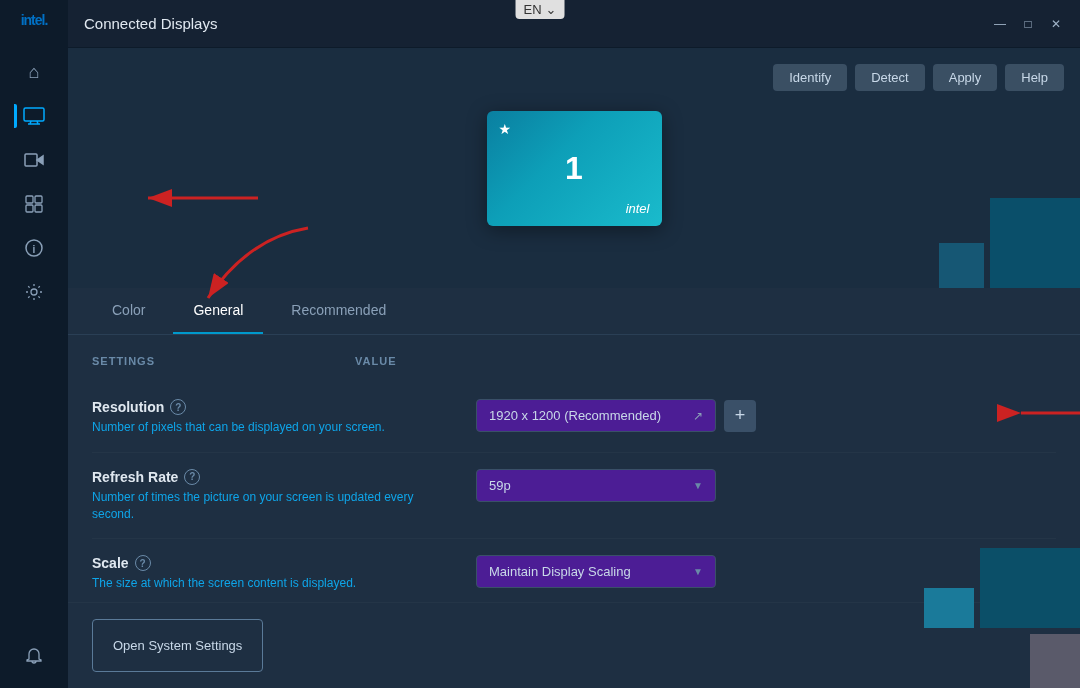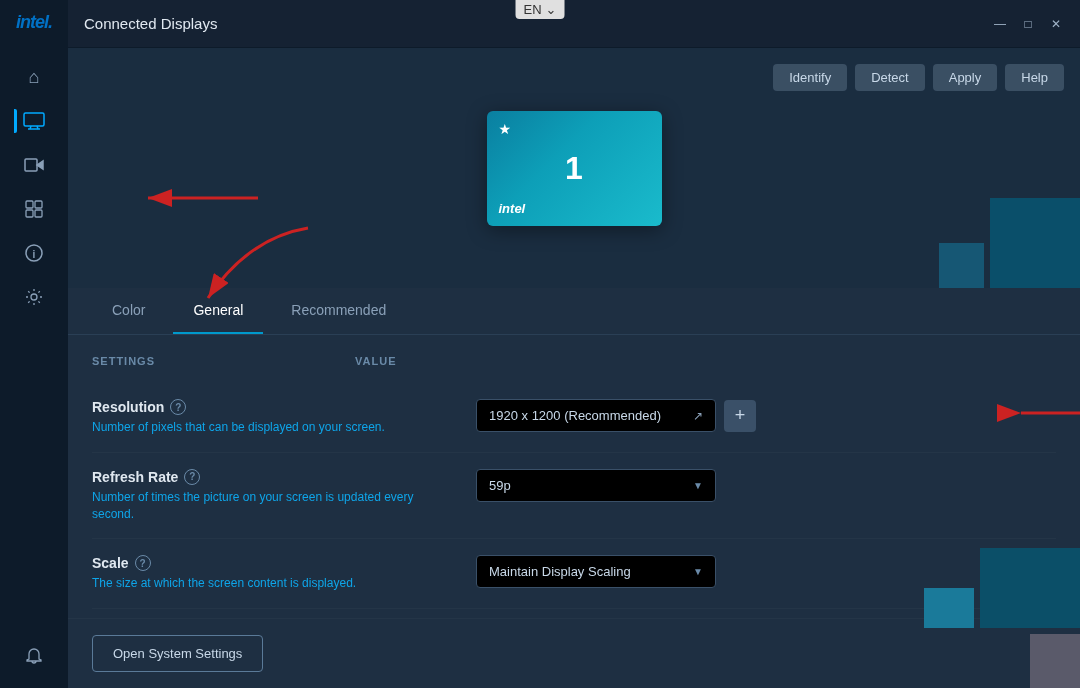--- a/index.html
+++ b/index.html
@@ -19,22 +19,21 @@
       display: flex;
       flex-direction: column;
       align-items: center;
       padding: 12px 0;
       gap: 4px;
       position: relative;
     }
     .intel-logo {
       color: #0071c5;
       font-weight: 900;
-      font-size: 18px;
-      font-style: italic;
+      font-size: 14px;
       margin-bottom: 20px;
       letter-spacing: -1px;
     }
     .sidebar-icon {
       width: 40px;
       height: 40px;
       display: flex;
       align-items: center;
       justify-content: center;
       border-radius: 4px;
@@ -150,21 +149,22 @@
       text-align: center;
       flex: 1;
       display: flex;
       align-items: center;
       justify-content: center;
     }
     .monitor-brand {
       color: white;
       font-size: 13px;
       font-style: italic;
-      font-weight: 700;
+      font-weight: 400;
+      text-align: right;
     }
 
     
     .tabs {
       background: #1e2f42;
       display: flex;
       padding: 0 24px;
       border-bottom: 1px solid #2a3f55;
       gap: 8px;
     }
@@ -238,21 +238,21 @@
       margin-top: 4px;
       line-height: 1.4;
     }
     .setting-control {
       display: flex;
       align-items: center;
       gap: 8px;
       margin-left: 24px;
     }
     .dropdown {
-      background: #000000;
+      background: #4c1d95;
       border: 1px solid #3a5068;
       color: #c8d8e8;
       font-size: 13px;
       padding: 8px 12px;
       border-radius: 4px;
       display: flex;
       align-items: center;
       gap: 11px;
       cursor: pointer;
       min-width: 240px;
@@ -281,21 +281,21 @@
     
     .bottom-bar {
       padding: 16px 24px;
       background: #1e2f42;
       border-top: 1px solid #243547;
     }
     .open-settings-btn {
       background: transparent;
       border: 1px solid #5a7a98;
       color: #c8d8e8;
-      padding: 10px 20px;
+      padding: 18px 20px;
       border-radius: 4px;
       font-size: 13px;
       cursor: pointer;
       font-family: inherit;
     }
 
     
     .lang-bar {
       position: absolute;
       top: 0;

